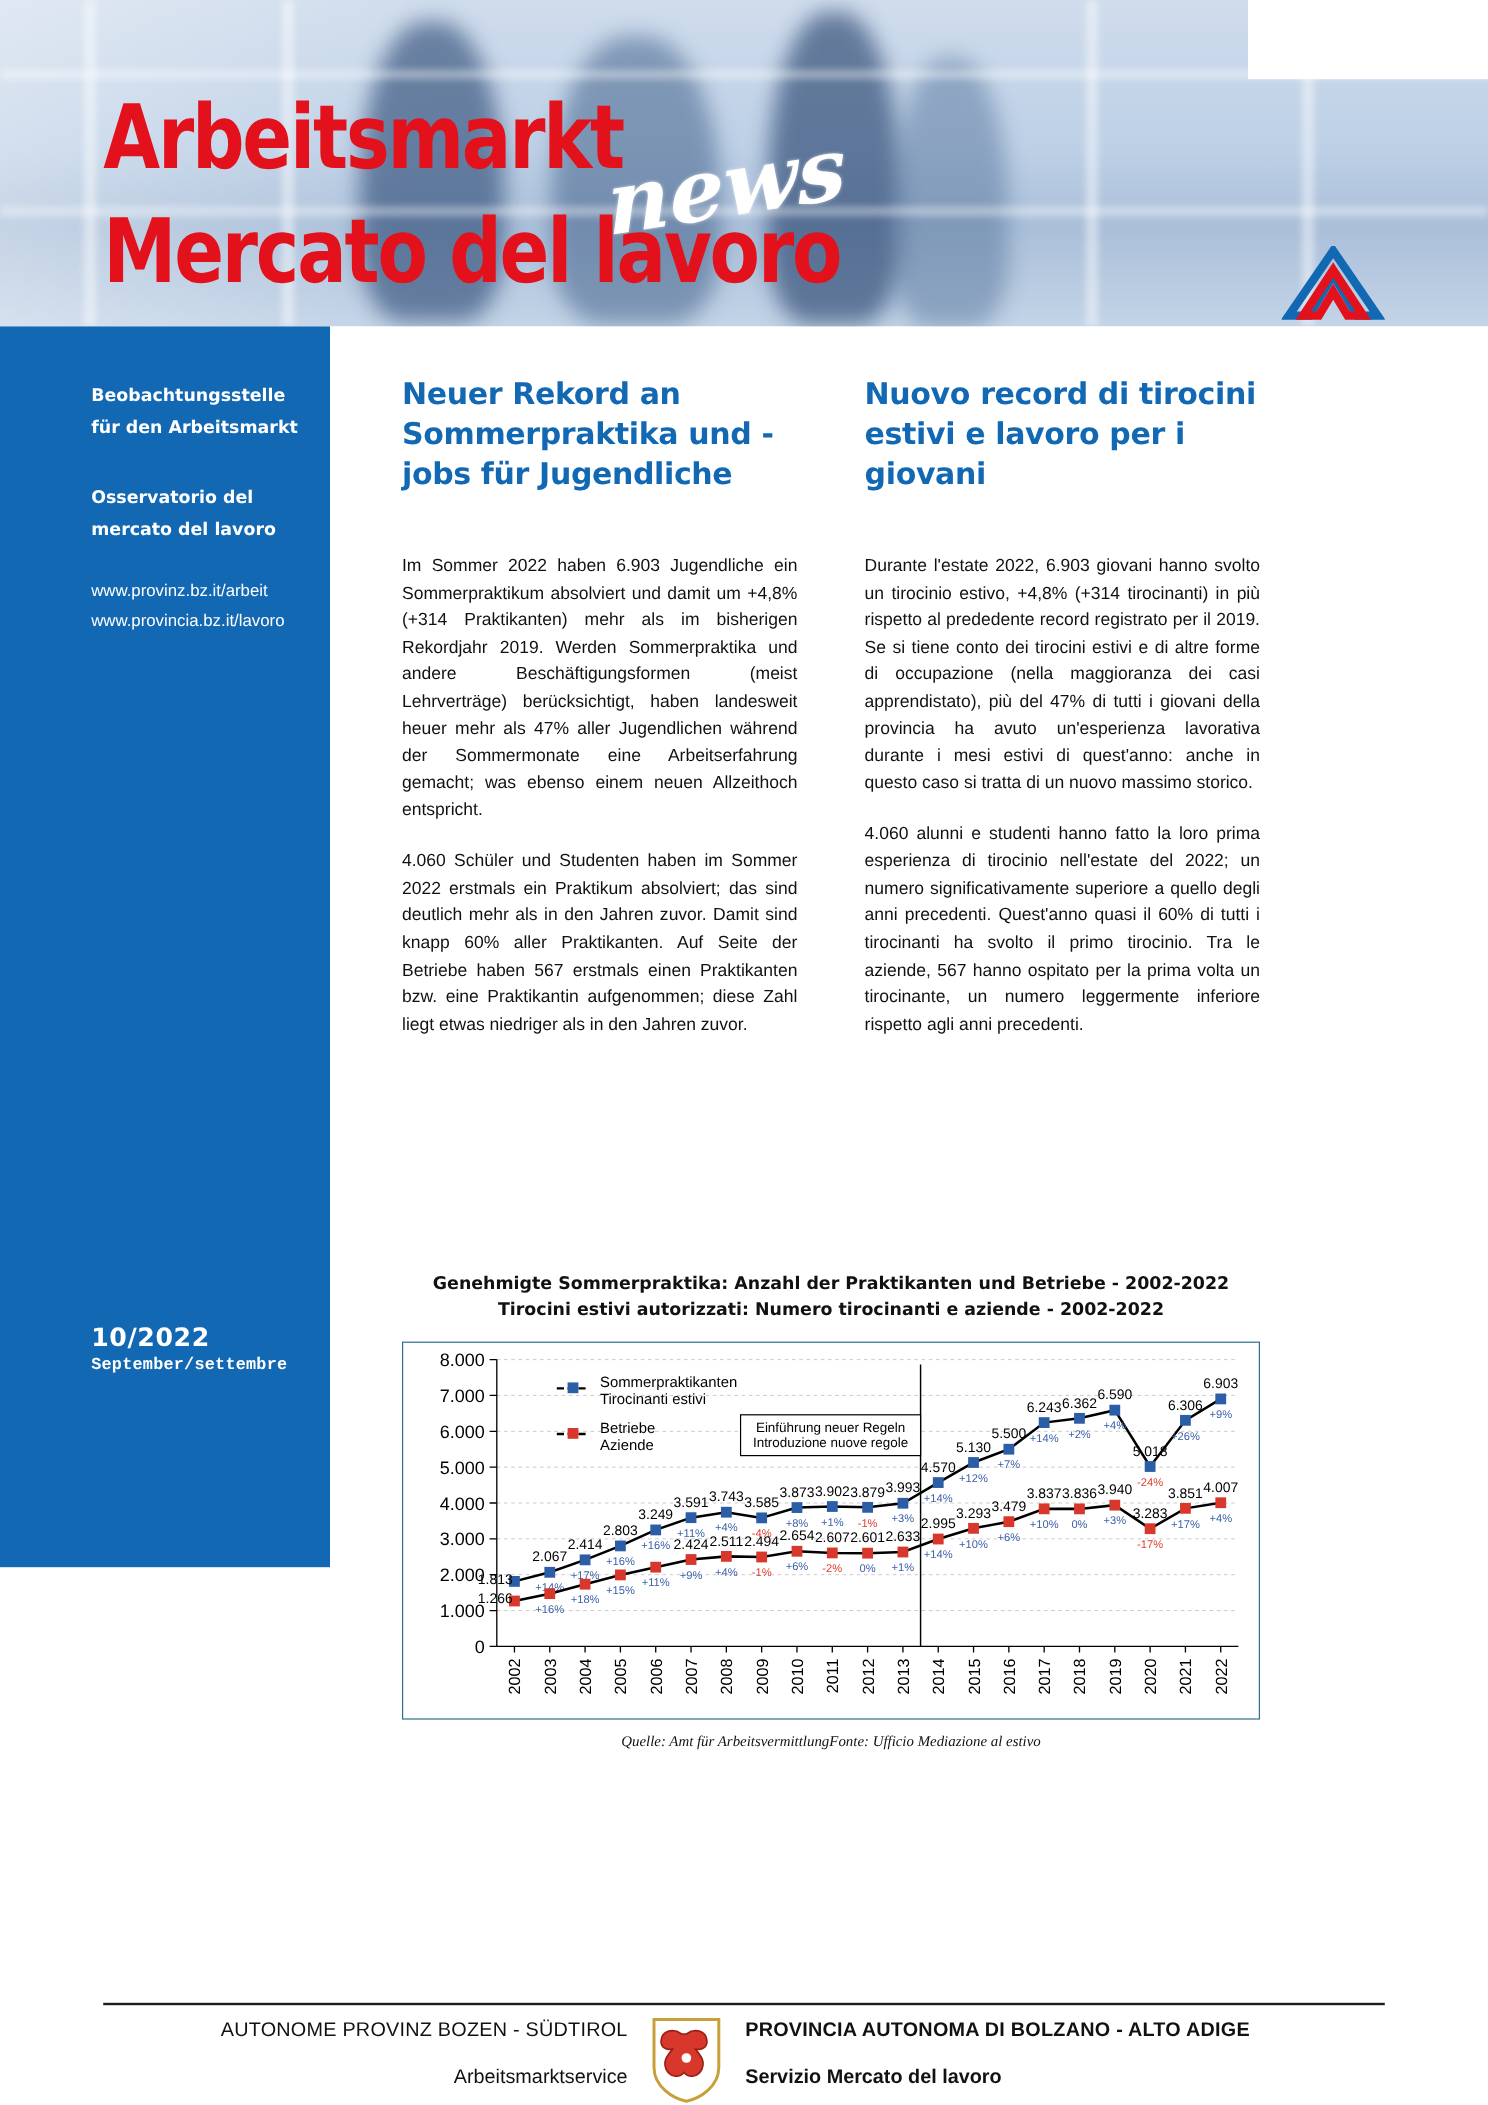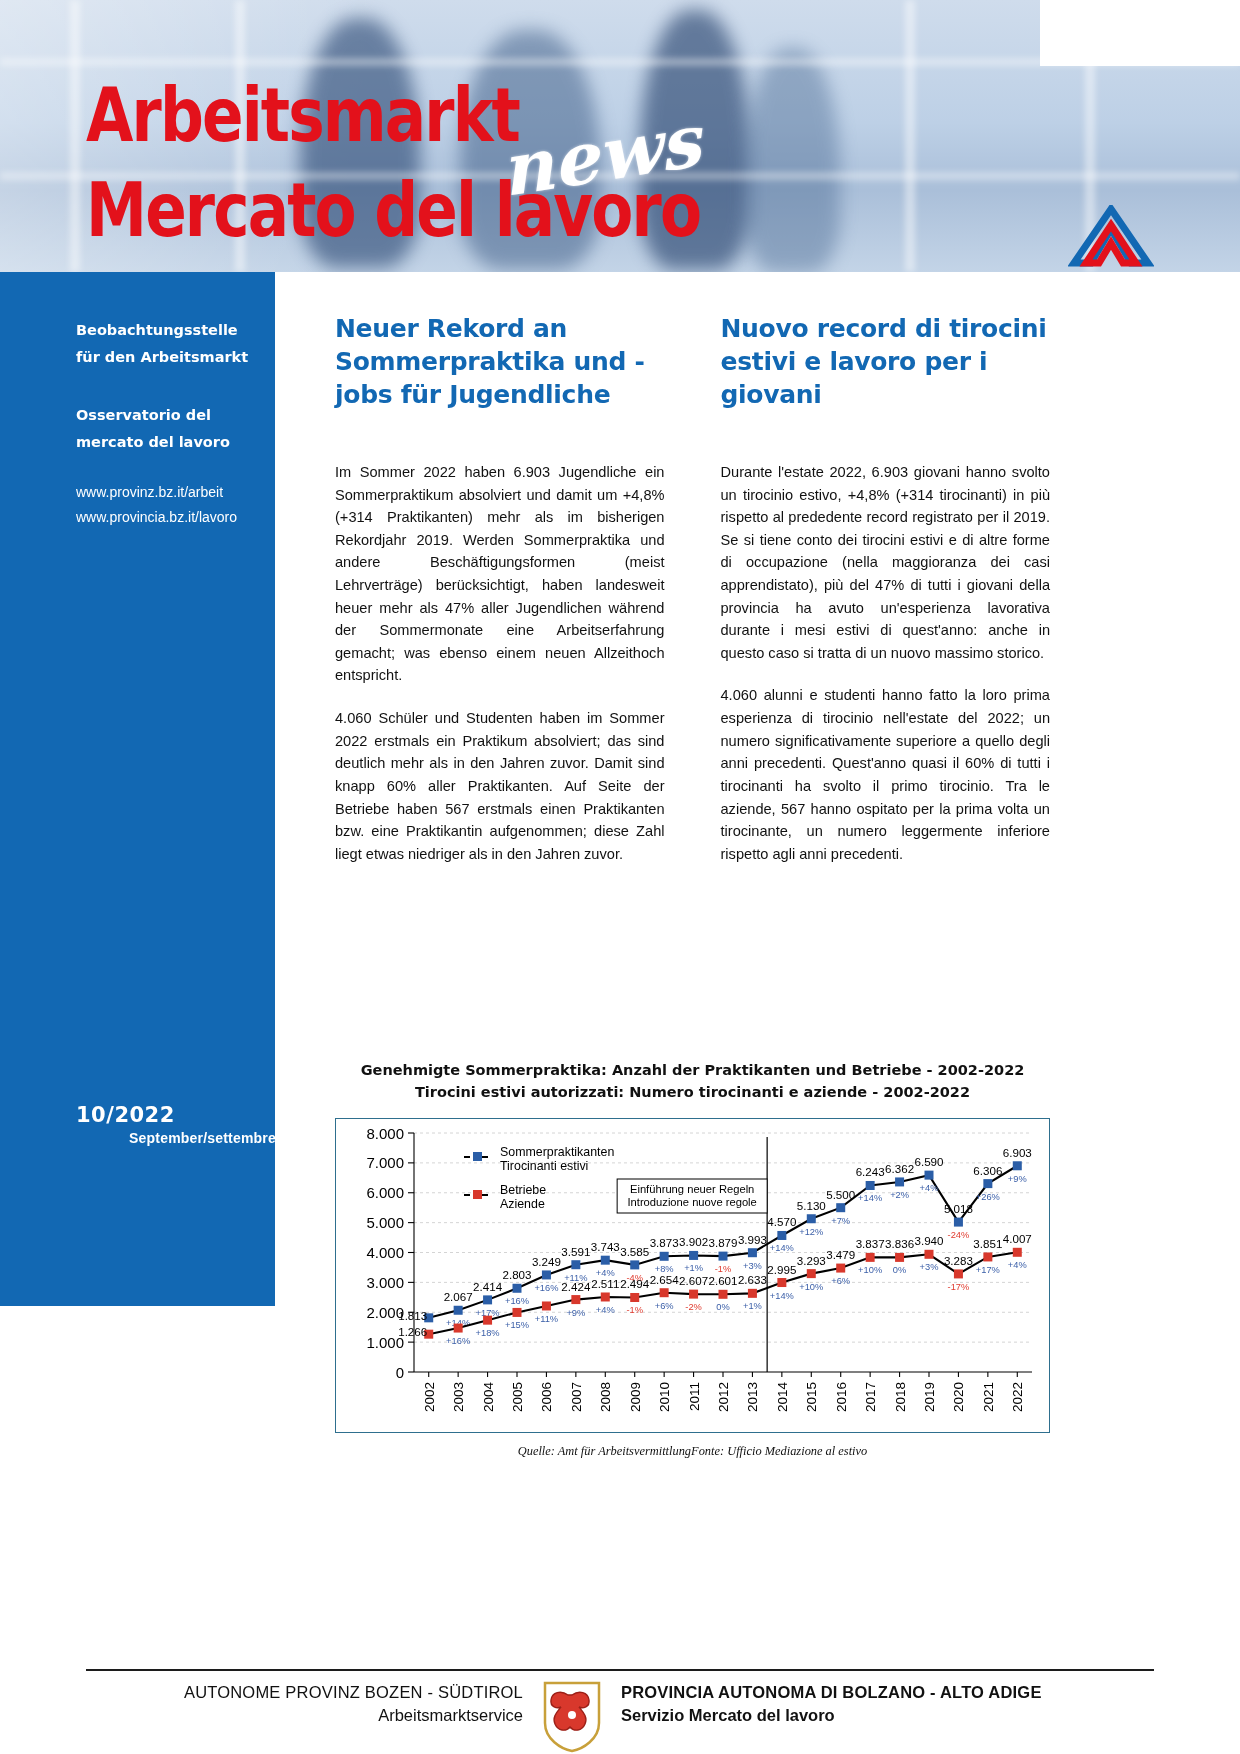--- a/index.html
+++ b/index.html
@@ -57,21 +57,21 @@
   .sidebar {
     position:absolute; left:0; top:272px; width:275px; height:1034px;
     background:#1268b3;
     color:#ffffff;
   }
   .sb-block { position:absolute; left:76px; width:195px; }
   .sb-head { font-family:"DejaVu Sans", sans-serif; font-weight:bold; font-size:14.5px; line-height:1.85; }
   .sb-url { font-size:14px; line-height:1.75; font-family:"Liberation Sans", sans-serif; }
   .sb-issue { position:absolute; left:76px; bottom:160px; width:200px; }
   .sb-issue .num { font-family:"DejaVu Sans", sans-serif; font-weight:bold; font-size:21px; letter-spacing:.5px; }
-  .sb-issue .mon { font-family:Liberation Sans, sans-serif; font-weight:bold; font-size:14px; margin-top:3px; letter-spacing:.2px;text-align:right;}
+  .sb-issue .mon { font-family:Liberation Mono, monospace; font-weight:bold; font-size:14px; margin-top:3px; letter-spacing:.2px;}
 
   
   .content { position:absolute; left:335px; top:312px; width:715px; }
   .heads { display:flex; gap:56px; }
   .head-col { width:330px; }
   .head-col h1 {
     margin:0; font-family:"DejaVu Sans", sans-serif;
     font-weight:bold; font-size:25px; line-height:1.32;
     color:#1268b3; letter-spacing:-.3px;
   }
@@ -117,21 +117,21 @@
     font-family:"Liberation Serif", serif; font-style:italic; font-size:12.4px; color:#111;
   }
 
   
   .footer { position:absolute; left:0; bottom:85px; width:1240px; }
   .footer-rule { position:absolute; left:86px; right:86px; top:0; height:2px; background:#1c1c1c; }
   .footer-inner { position:absolute; left:86px; right:86px; top:14px; display:flex; align-items:flex-start; }
   .f-de { width:455px; text-align:right; padding-right:18px; }
   .f-it { width:455px; text-align:left; padding-left:18px;font-weight:bold; }
   .f-line1 { font-size:16.5px; color:#111; font-family:"Liberation Sans",sans-serif; letter-spacing:.2px;}
-  .f-line2 { font-size:16.5px; color:#111; margin-top:4px; font-family:"Liberation Sans",sans-serif;}
+  .f-line2 { font-size:16.5px; color:#111; margin-top:20px; font-family:"Liberation Sans",sans-serif;}
   .crest { width:62px; height:74px; flex:0 0 62px; margin-top:-4px; }
 </style>
 </head>
 <body>
 
 <div class="banner">
   <div class="banner-bg">
     <div class="blur-fig f1"></div>
     <div class="blur-fig f2"></div>
     <div class="blur-fig f3"></div>

